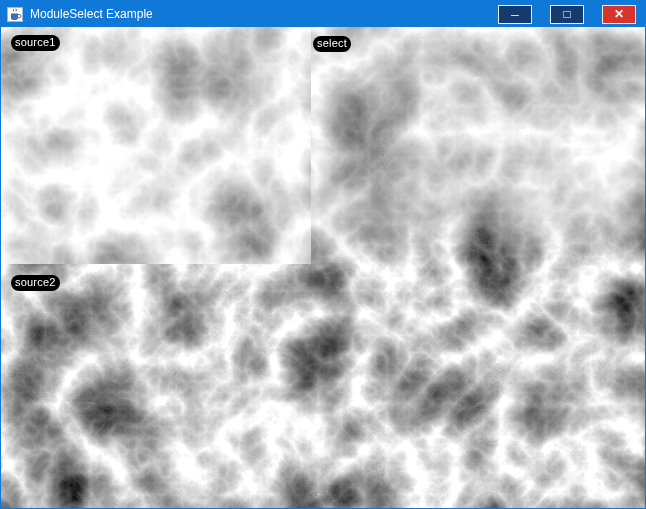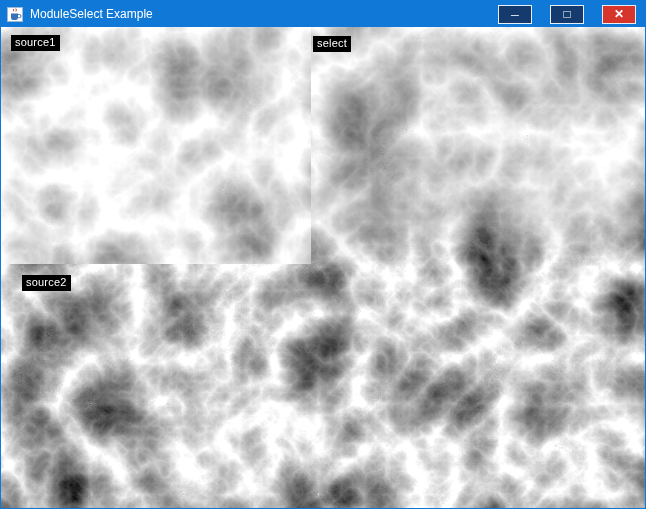--- a/index.html
+++ b/index.html
@@ -54,24 +54,25 @@
   }
 
   .tex-label{
     position:absolute;
     background:var(--label-bg,#000000);
     color:var(--label-text,#ffffff);
     font-size:11px;line-height:13px;
     padding:1px 4px 2px 4px;
     letter-spacing:0.2px;
     white-space:nowrap;
+    border-radius:8px;
   }
   .lbl-source1{left:10px;top:8px;}
   .lbl-select{left:312px;top:9px;}
-  .lbl-source2{left:10px;top:248px;margin-left:11px;}
+  .lbl-source2{left:10px;top:248px;}
 </style>
 </head>
 <body>
 
 <svg width="0" height="0" style="position:absolute" aria-hidden="true">
   <defs>
 
     <filter id="softNoise" x="0" y="0" width="100%" height="100%">
       <feTurbulence type="turbulence" baseFrequency="0.0095" numOctaves="5" seed="11"></feTurbulence>
       <feColorMatrix type="matrix" values="1 0 0 0 0  1 0 0 0 0  1 0 0 0 0  0 0 0 0 1"></feColorMatrix>

